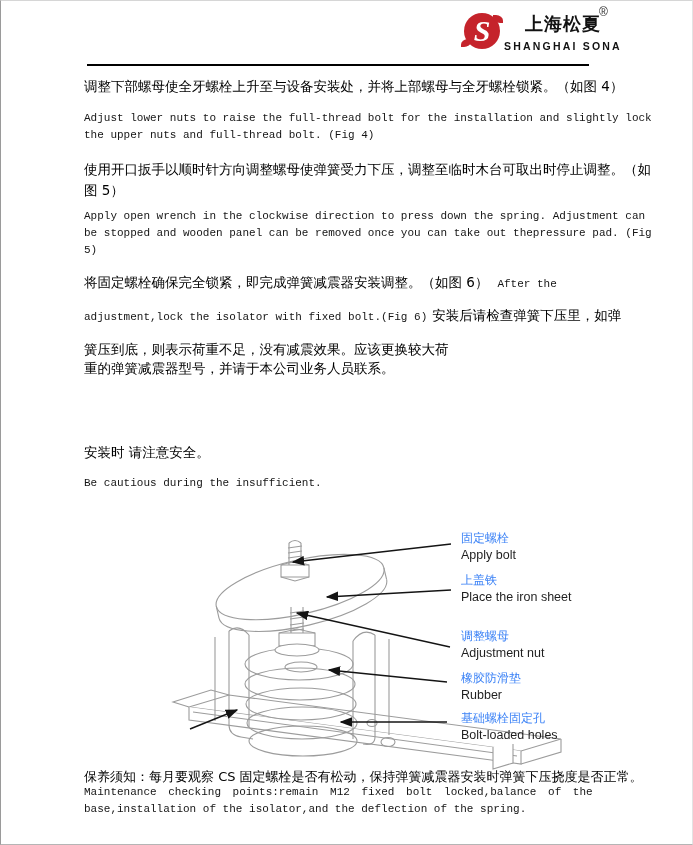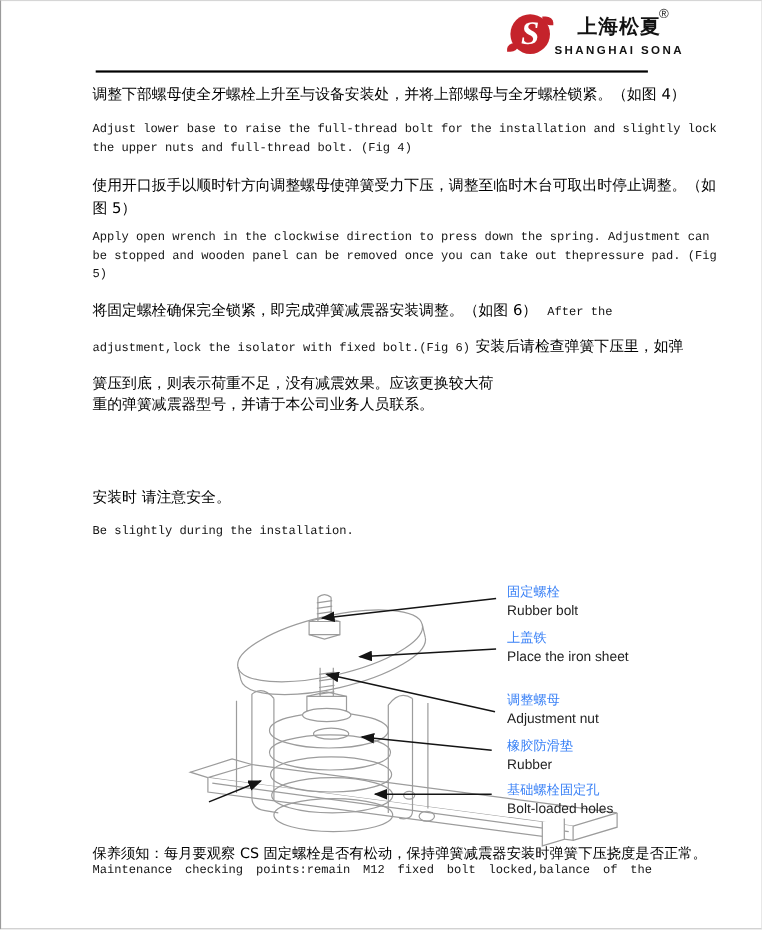--- a/index.html
+++ b/index.html
@@ -109,42 +109,42 @@
     <div class="logo-text">
       <span class="logo-zh">上海松夏</span>
       <span class="logo-en">SHANGHAI SONA</span>
     </div>
   </div>
   <span class="registered">®</span>
   <div class="header-rule"></div>
 
   <div class="zh-line" style="top:75px;">调整下部螺母使全牙螺栓上升至与设备安装处，并将上部螺母与全牙螺栓锁紧。（如图 4）</div>
 
-  <div class="mono" style="top:109px;">Adjust lower base to raise the full-thread bolt for the installation and slightly lock</div>
+  <div class="mono" style="top:109px;">Adjust lower nuts to raise the full-thread bolt for the installation and slightly lock</div>
   <div class="mono" style="top:126px;">the upper nuts and full-thread bolt. (Fig 4)</div>
 
   <div class="zh-line" style="top:158px;">使用开口扳手以顺时针方向调整螺母使弹簧受力下压，调整至临时木台可取出时停止调整。（如</div>
   <div class="zh-line" style="top:179px;">图 5）</div>
 
   <div class="mono" style="top:207px;">Apply open wrench in the clockwise direction to press down the spring. Adjustment can</div>
   <div class="mono" style="top:224px;">be stopped and wooden panel can be removed once you can take out thepressure pad. (Fig</div>
   <div class="mono" style="top:241px;">5)</div>
 
   <div class="mixed" style="top:272px;">
     <span class="zh-part">将固定螺栓确保完全锁紧，即完成弹簧减震器安装调整。（如图 6）</span><span class="en-part gap-l">After the</span>
   </div>
   <div class="mixed" style="top:305px;">
     <span class="en-part">adjustment,lock the isolator with fixed bolt.(Fig 6)</span><span class="zh-part gap-s">安装后请检查弹簧下压里，如弹</span>
   </div>
   <div class="zh-line" style="top:338px;">簧压到底，则表示荷重不足，没有减震效果。应该更换较大荷</div>
   <div class="zh-line" style="top:357px;">重的弹簧减震器型号，并请于本公司业务人员联系。</div>
 
 
   <div class="zh-line" style="top:441px;">安装时 请注意安全。</div>
-  <div class="mono" style="top:474px;">Be slightly during the installation.</div>
+  <div class="mono" style="top:474px;">Be cautious during the insufficient.</div>
 
   <svg class="diagram-svg" width="693" height="270" viewBox="0 0 693 270">
     <defs>
       <marker id="ah" markerWidth="9" markerHeight="7" refX="8" refY="3.5" orient="auto">
         <polygon points="0 0, 9 3.5, 0 7" fill="#141414"></polygon>
       </marker>
     </defs>
     <g stroke="#9c9c9c" fill="none" stroke-width="1.1">
 
       <path d="M188 194 L520 238 L560 226 L228 182 Z" fill="#ffffff"></path>
@@ -196,35 +196,36 @@
       <line x1="450" y1="77" x2="326" y2="84" marker-end="url(#ah)"></line>
       <line x1="449" y1="134" x2="296" y2="100" marker-end="url(#ah)"></line>
       <line x1="446" y1="169" x2="328" y2="157" marker-end="url(#ah)"></line>
       <line x1="446" y1="209" x2="340" y2="209" marker-end="url(#ah)"></line>
       <line x1="189" y1="216" x2="236" y2="197" marker-end="url(#ah)"></line>
     </g>
   </svg>
 
   <div class="dlabel" style="left:460px;top:530px;">
     <div class="lzh">固定螺栓</div>
-    <div class="len">Rubber bolt</div>
+    <div class="len">Apply bolt</div>
   </div>
   <div class="dlabel" style="left:460px;top:572px;">
     <div class="lzh">上盖铁</div>
     <div class="len">Place the iron sheet</div>
   </div>
   <div class="dlabel" style="left:460px;top:628px;">
     <div class="lzh">调整螺母</div>
     <div class="len">Adjustment nut</div>
   </div>
   <div class="dlabel" style="left:460px;top:670px;">
     <div class="lzh">橡胶防滑垫</div>
     <div class="len">Rubber</div>
   </div>
   <div class="dlabel" style="left:460px;top:710px;">
     <div class="lzh">基础螺栓固定孔</div>
     <div class="len">Bolt-loaded holes</div>
   </div>
 
   <div class="zh-line" style="top:765px;font-size:13px;">保养须知：每月要观察 CS 固定螺栓是否有松动，保持弹簧减震器安装时弹簧下压挠度是否正常。</div>
   <div class="mono justified" style="top:783px;">Maintenance checking points:remain M12 fixed bolt locked,balance of the</div>
+  <div class="mono" style="top:800px;">base,installation of the isolator,and the deflection of the spring.</div>
 
 </div>
 
 </body></html>

